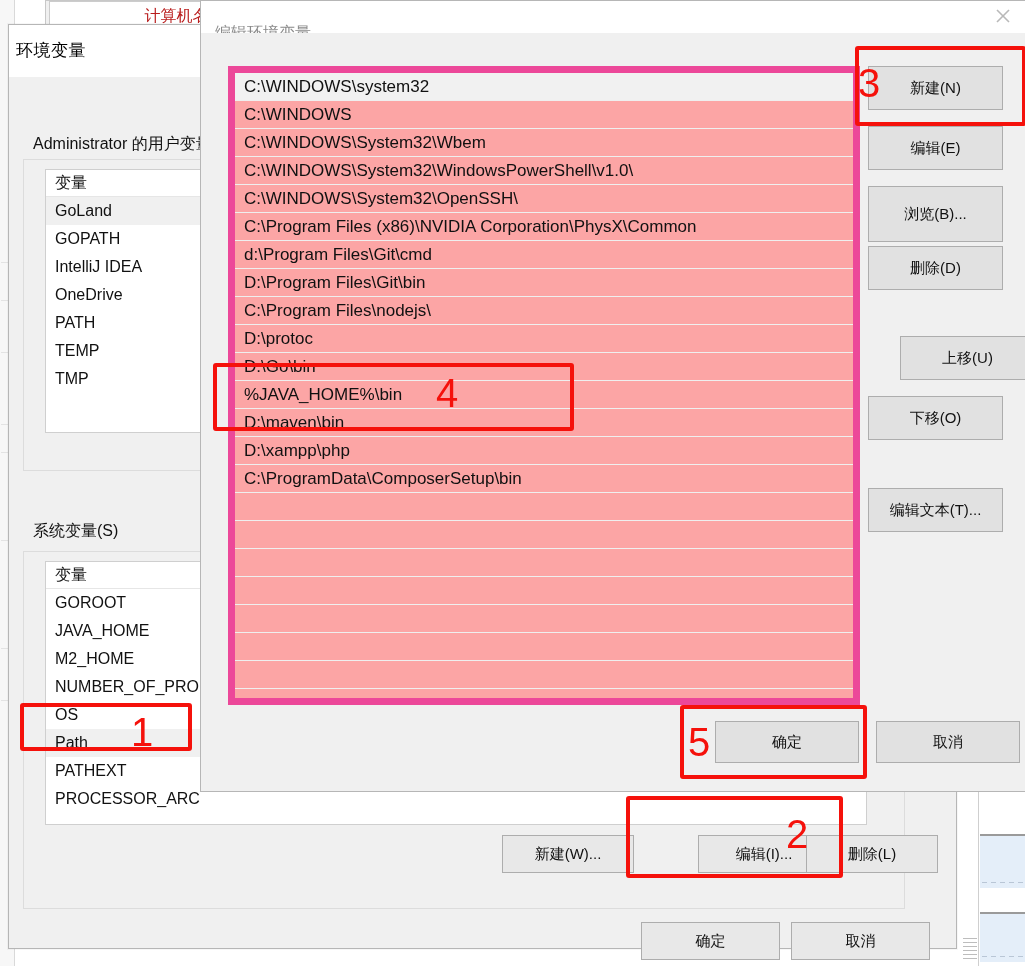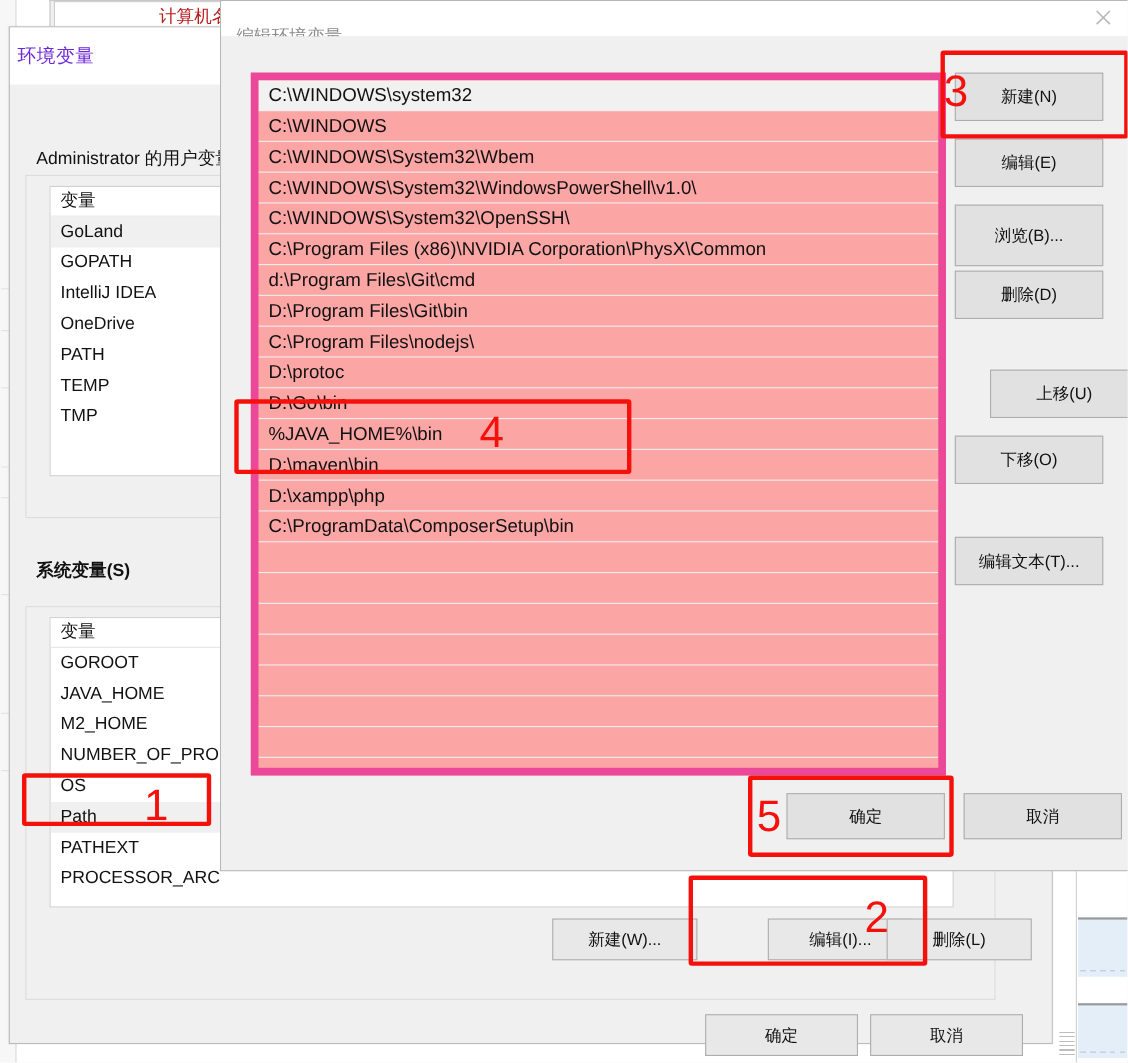--- a/index.html
+++ b/index.html
@@ -24,21 +24,21 @@
   
   .envdlg{
     position:absolute;left:8px;top:24px;width:947px;height:923px;
     background:#f0f0f0;border:1px solid #b6b6b6;
     box-shadow:0 0 0 1px rgba(0,0,0,.03);
   }
   .envdlg-title{
     position:absolute;left:0;top:0;width:947px;height:52px;background:#ffffff;
   }
   .envdlg-title span{
-    position:absolute;left:7px;top:14px;font-size:17px;color:#6d28d9;letter-spacing:.5px;font-family:Liberation Serif, serif;
+    position:absolute;left:7px;top:14px;font-size:17px;color:#000000;letter-spacing:.5px;font-family:Liberation Serif, serif;
   }
   .envdlg-body{position:absolute;left:0;top:52px;width:947px;height:871px;background:#f0f0f0;}
 
   
   .sysprops{
     position:absolute;left:45px;top:0px;width:180px;height:28px;background:#f0f0f0;
     border:1px solid #c8c8c8;border-bottom:none;
   }
   .sysprops-tab{
     position:absolute;left:49px;top:1px;width:172px;height:27px;
@@ -149,21 +149,21 @@
         <div class="varbox-head">变量</div>
         <div class="varrow sel">GoLand</div>
         <div class="varrow">GOPATH</div>
         <div class="varrow">IntelliJ IDEA</div>
         <div class="varrow">OneDrive</div>
         <div class="varrow">PATH</div>
         <div class="varrow">TEMP</div>
         <div class="varrow">TMP</div>
       </div>
 
-      <div class="section-label" style="left:24px;top:432px;font-weight:bold;">系统变量(S)</div>
+      <div class="section-label" style="left:24px;top:444px;">系统变量(S)</div>
 
       <div class="group-frame" style="left:14px;top:474px;width:880px;height:356px;"></div>
 
       <div class="varbox" style="left:36px;top:484px;width:820px;height:262px;">
         <div class="varbox-head">变量</div>
         <div class="varrow">GOROOT</div>
         <div class="varrow">JAVA_HOME</div>
         <div class="varrow">M2_HOME</div>
         <div class="varrow">NUMBER_OF_PRO</div>
         <div class="varrow">OS</div>

